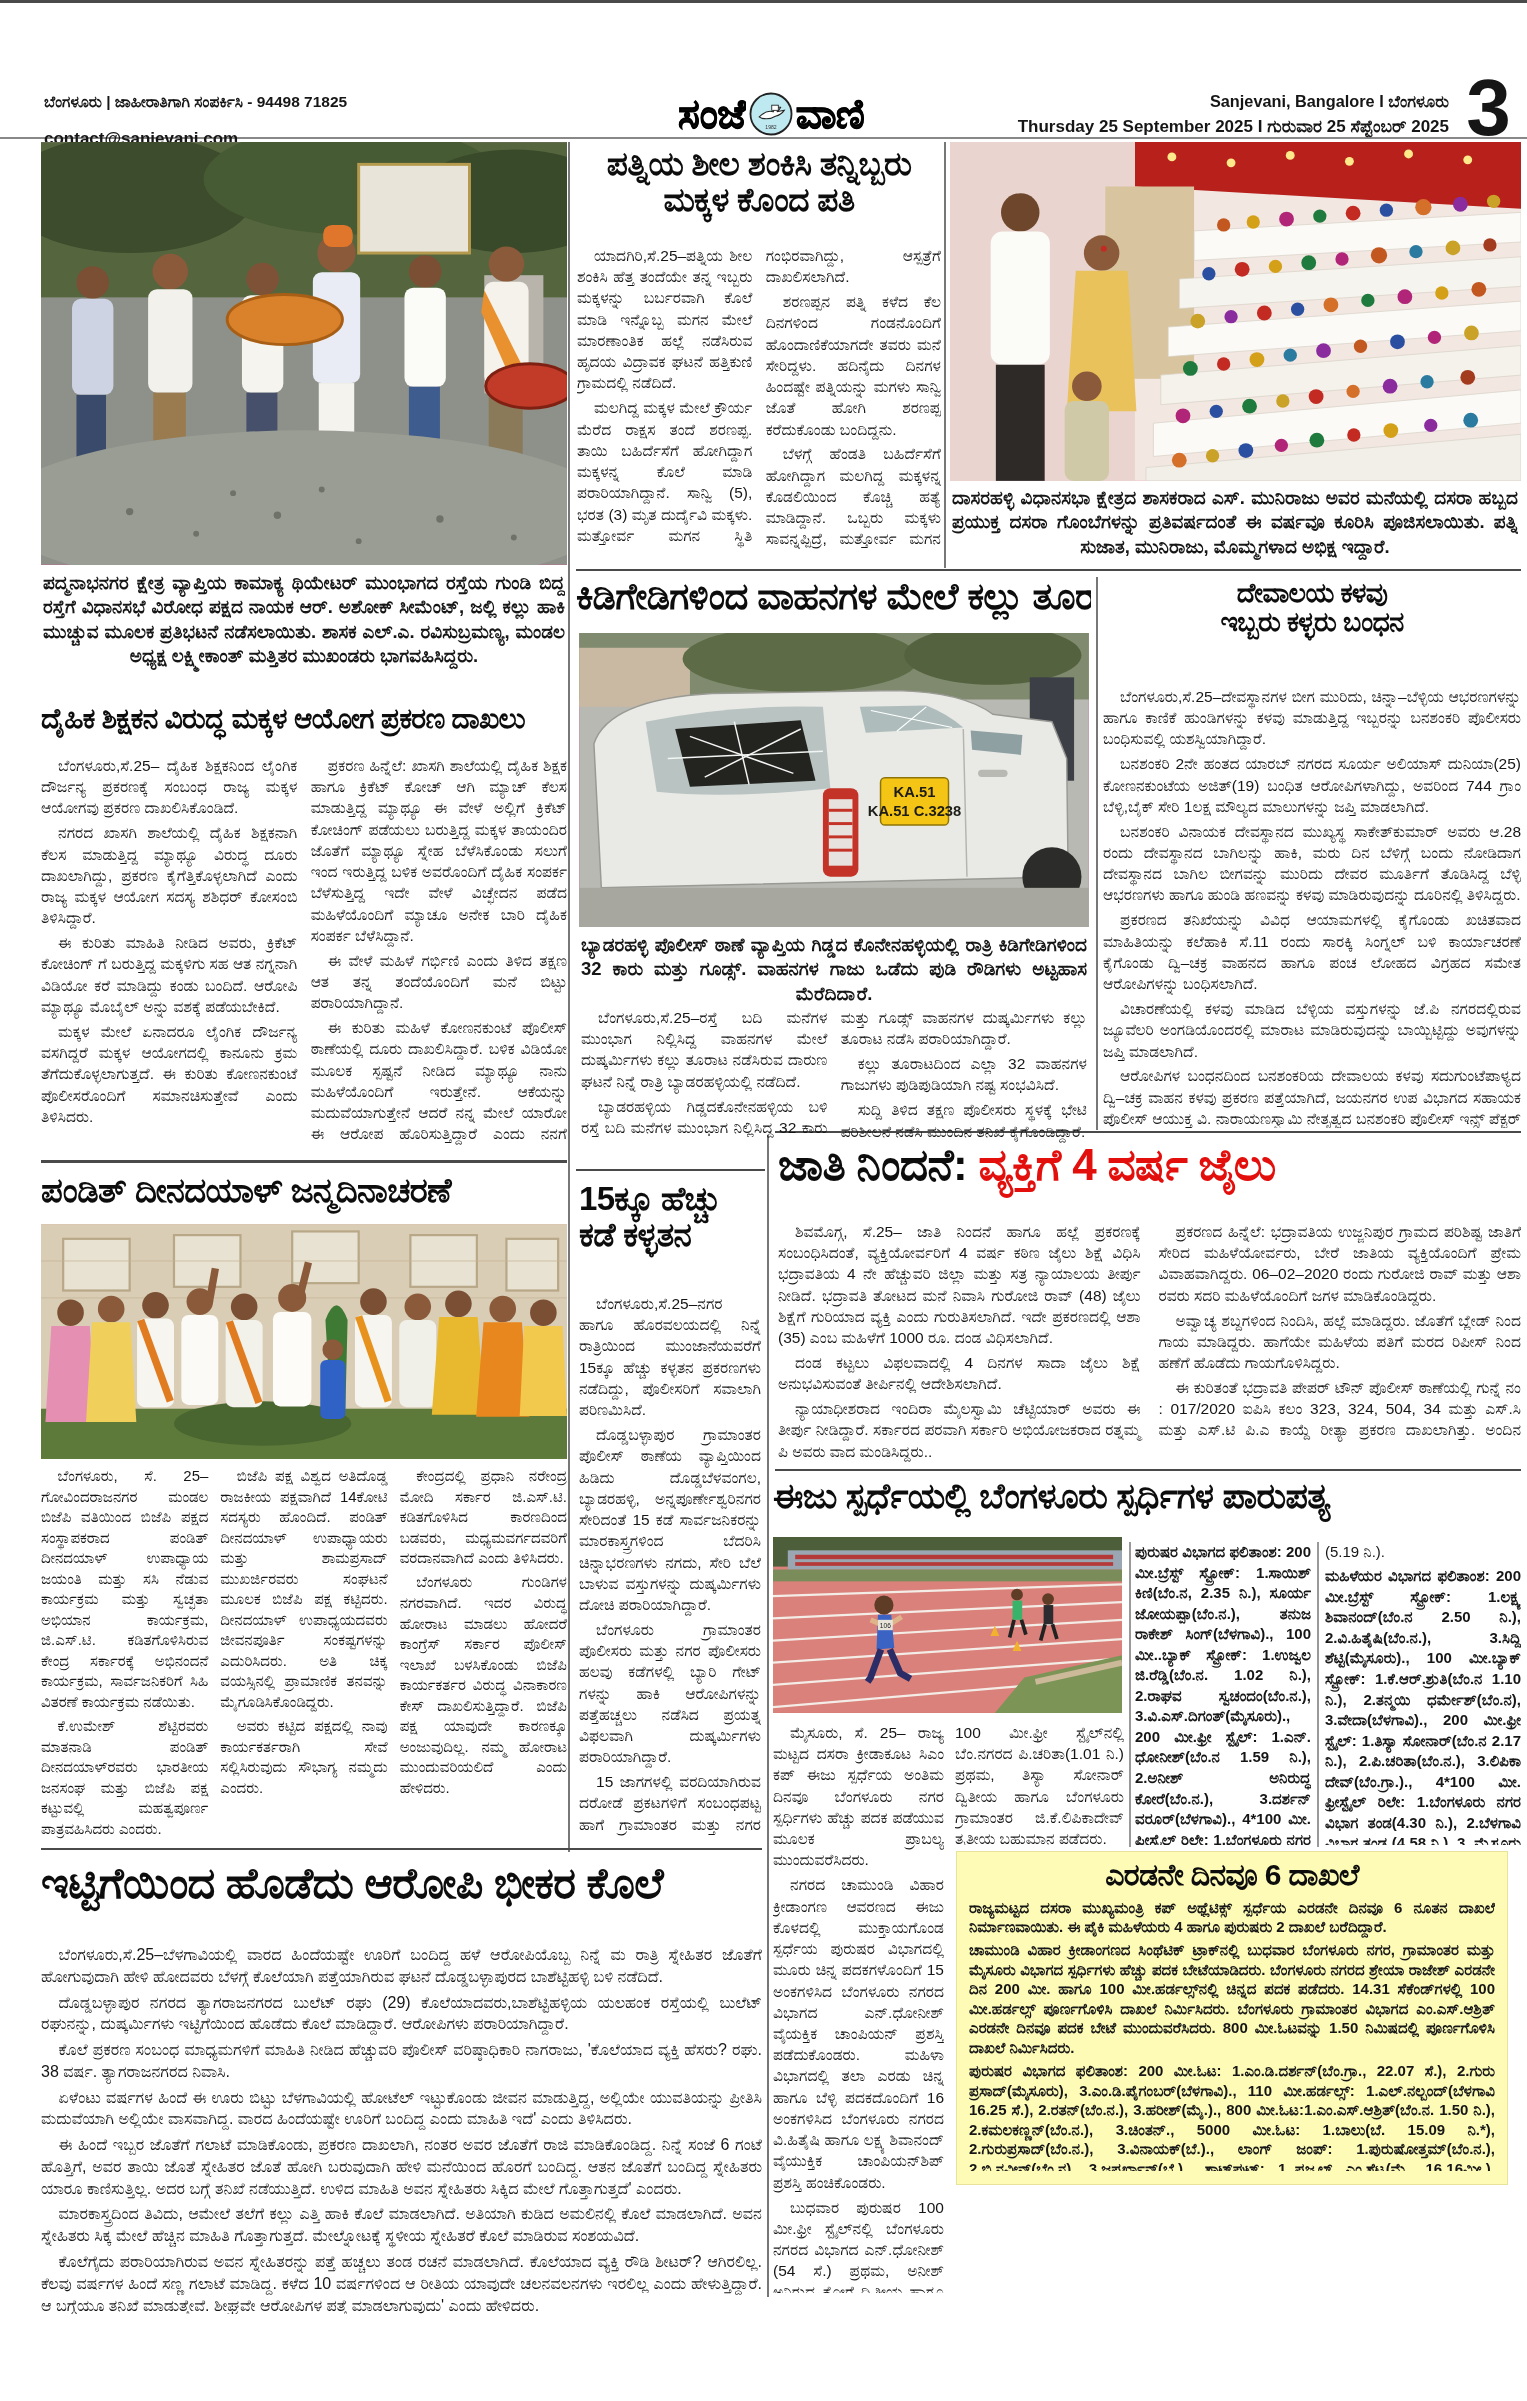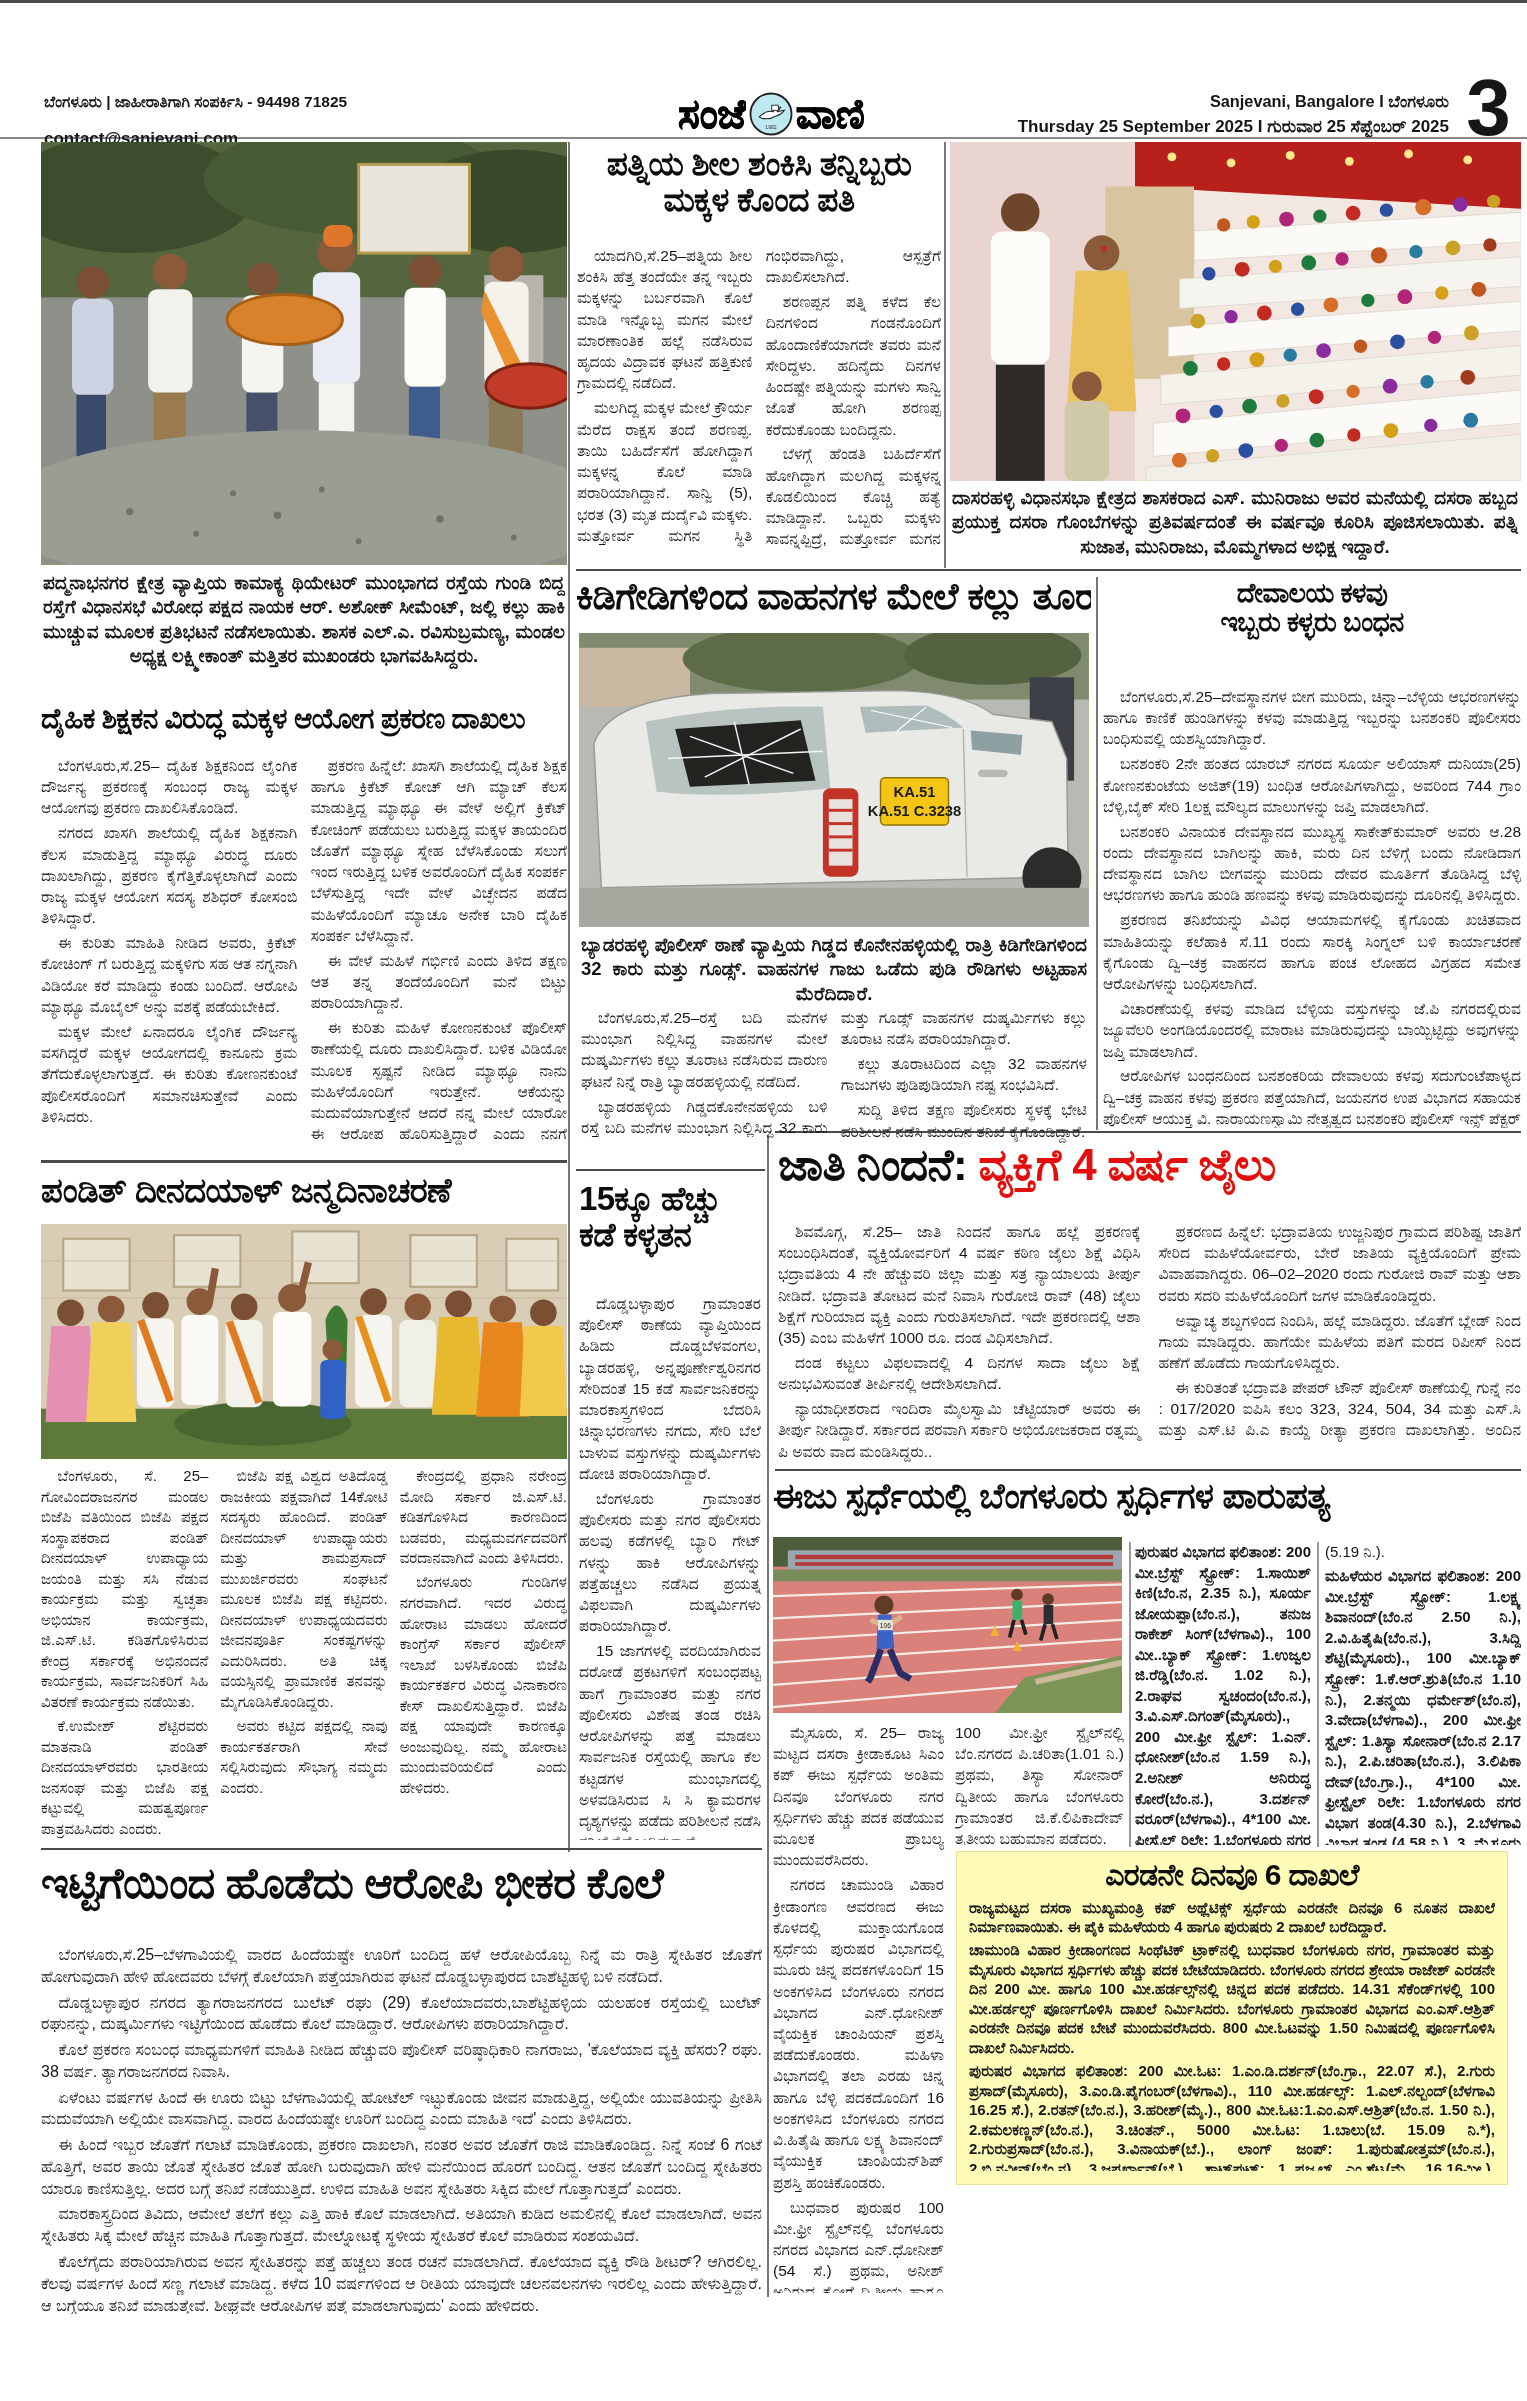--- a/index.html
+++ b/index.html
@@ -9,21 +9,21 @@
   .abs{position:absolute;}
   .rule{position:absolute;background:#4a4a4a;}
   .vrule{position:absolute;background:#777;width:1.5px;}
   .headline{font-weight:900;color:#0d0d0d;letter-spacing:-0.7px;line-height:1.08;overflow:hidden;}
   .body-text{font-size:15.5px;line-height:1.37;text-align:justify;overflow:hidden;}
   .body-text p{margin:0 0 3.7px 0;text-indent:1.1em;}
   .body-text p.noind{text-indent:0;}
   .cols2{column-count:2;column-gap:13.3px;}
   .cols3{column-count:3;column-gap:12px;}
   .caption{font-weight:bold;font-size:18.5px;line-height:1.32;text-align:justify;text-align-last:center;overflow:hidden;}
-  .photo{overflow:hidden;background:#84cc16;}
+  .photo{overflow:hidden;background:#ec4899;}
   .photo svg{display:block;}
   .yellowbox{background:#fdfbb6;border:0.7px solid #e7e39a;overflow:hidden;}
   .red{color:#e30f0c;}
   .hd-center{text-align:center;}
 </style>
 </head>
 <body>
 
 <div id="page">
 
@@ -357,20 +357,21 @@
     <p>ಕೇಂದ್ರದಲ್ಲಿ ಪ್ರಧಾನಿ ನರೇಂದ್ರ ಮೋದಿ ಸರ್ಕಾರ ಜಿ.ಎಸ್.ಟಿ. ಕಡಿತಗೊಳಿಸಿದ ಕಾರಣದಿಂದ ಬಡವರು, ಮಧ್ಯಮವರ್ಗದವರಿಗೆ ವರದಾನವಾಗಿದೆ ಎಂದು ತಿಳಿಸಿದರು.</p>
     <p>ಬೆಂಗಳೂರು ಗುಂಡಿಗಳ ನಗರವಾಗಿದೆ. ಇದರ ವಿರುದ್ಧ ಹೋರಾಟ ಮಾಡಲು ಹೋದರೆ ಕಾಂಗ್ರೆಸ್ ಸರ್ಕಾರ ಪೊಲೀಸ್ ಇಲಾಖೆ ಬಳಸಿಕೊಂಡು ಬಿಜೆಪಿ ಕಾರ್ಯಕರ್ತರ ವಿರುದ್ಧ ವಿನಾಕಾರಣ ಕೇಸ್ ದಾಖಲಿಸುತ್ತಿದ್ದಾರೆ. ಬಿಜೆಪಿ ಪಕ್ಷ ಯಾವುದೇ ಕಾರಣಕ್ಕೂ ಅಂಜುವುದಿಲ್ಲ. ನಮ್ಮ ಹೋರಾಟ ಮುಂದುವರಿಯಲಿದೆ ಎಂದು ಹೇಳಿದರು.</p>
     <p>ಇದೇ ಸಂದರ್ಭದಲ್ಲಿ ಗೋವಿಂದರಾಜನಗರ ಮಂಡಲ ಅಧ್ಯಕ್ಷರಾದ ಶ್ರೀ ಏನ್ ಮಂಜುನಾಥ್ ರವರು ಮಾತನಾಡಿ ಬಿಬಿಎಂಪಿ ಸದಸ್ಯರಾದ ಶ್ರೀ ಎ ರಾಮಪ್ಪ ಅವರು ಪಕ್ಷದ ಹಿರಿಯ ಮುಖಂಡರಾದ ಶ್ರೀ ನಂಜಪ್ಪ ಅವರ ಪ್ರಧಾನ ಕಾರ್ಯದರ್ಶಿಗಳಾದ ಶ್ರೀ ನರಸಿಂಹಮೂರ್ತಿ ಅವರು ಶಕ್ತಿವೇಲು ಅವರು, ಶ್ರೀ ನೀರಜ ಕಾಮತ್ ಅವರು, ಪಕ್ಷದ ಮುಖಂಡರಾದ ವೆಂಕಟೇಶ್ ಅವರು ಬಾಲಾಜಿ ಕನ್ನನ್, ಮಂಜು ರಾಘವೇಂದ್ರ ಕಾಶಿ ವಿಶ್ವನಾಥ್ ರಾಮಚಂದ್ರ ಅಂಜಿನಪ್ಪ ಪ್ರಭಾಕರ್ ಜಯರಾಮ್, ಗಂಗಾಧರ್ ವಿನುತ ನಾಗರಾಜು ಹಾಗೂ ಪಕ್ಷದ ಇನ್ನೂ ಅನೇಕ ಕಾರ್ಯಕರ್ತರು ಉಪಸ್ಥಿತರಿದ್ದರು.</p>
   </div>
 
   <div class="abs headline" style="left:579px;top:1181px;width:185px;height:103px;font-size:33px;">
     <div>15ಕ್ಕೂ ಹೆಚ್ಚು</div>
     <div>ಕಡೆ ಕಳ್ಳತನ</div>
   </div>
   <div class="abs body-text" style="left:579px;top:1293px;width:182px;height:547px;">
+    <p>ಬೆಂಗಳೂರು,ಸೆ.25–ನಗರ ಹಾಗೂ ಹೊರವಲಯದಲ್ಲಿ ನಿನ್ನೆ ರಾತ್ರಿಯಿಂದ ಮುಂಜಾನೆಯವರೆಗೆ 15ಕ್ಕೂ ಹೆಚ್ಚು ಕಳ್ಳತನ ಪ್ರಕರಣಗಳು ನಡೆದಿದ್ದು, ಪೊಲೀಸರಿಗೆ ಸವಾಲಾಗಿ ಪರಿಣಮಿಸಿದೆ.</p>
     <p>ದೊಡ್ಡಬಳ್ಳಾಪುರ ಗ್ರಾಮಾಂತರ ಪೊಲೀಸ್ ಠಾಣೆಯ ವ್ಯಾಪ್ತಿಯಿಂದ ಹಿಡಿದು ದೊಡ್ಡಬೆಳವಂಗಲ, ಬ್ಯಾಡರಹಳ್ಳಿ, ಅನ್ನಪೂರ್ಣೇಶ್ವರಿನಗರ ಸೇರಿದಂತೆ 15 ಕಡೆ ಸಾರ್ವಜನಿಕರನ್ನು ಮಾರಕಾಸ್ತ್ರಗಳಿಂದ ಬೆದರಿಸಿ ಚಿನ್ನಾಭರಣಗಳು ನಗದು, ಸೇರಿ ಬೆಲೆ ಬಾಳುವ ವಸ್ತುಗಳನ್ನು ದುಷ್ಕರ್ಮಿಗಳು ದೋಚಿ ಪರಾರಿಯಾಗಿದ್ದಾರೆ.</p>
     <p>ಬೆಂಗಳೂರು ಗ್ರಾಮಾಂತರ ಪೊಲೀಸರು ಮತ್ತು ನಗರ ಪೊಲೀಸರು ಹಲವು ಕಡೆಗಳಲ್ಲಿ ಬ್ಯಾರಿ ಗೇಟ್ ಗಳನ್ನು ಹಾಕಿ ಆರೋಪಿಗಳನ್ನು ಪತ್ತೆಹಚ್ಚಲು ನಡೆಸಿದ ಪ್ರಯತ್ನ ವಿಫಲವಾಗಿ ದುಷ್ಕರ್ಮಿಗಳು ಪರಾರಿಯಾಗಿದ್ದಾರೆ.</p>
     <p>15 ಜಾಗಗಳಲ್ಲಿ ವರದಿಯಾಗಿರುವ ದರೋಡೆ ಪ್ರಕಟಗಳಿಗೆ ಸಂಬಂಧಪಟ್ಟ ಹಾಗೆ ಗ್ರಾಮಾಂತರ ಮತ್ತು ನಗರ ಪೊಲೀಸರು ವಿಶೇಷ ತಂಡ ರಚಿಸಿ ಆರೋಪಿಗಳನ್ನು ಪತ್ತೆ ಮಾಡಲು ಸಾರ್ವಜನಿಕ ರಸ್ತೆಯಲ್ಲಿ ಹಾಗೂ ಕೆಲ ಕಟ್ಟಡಗಳ ಮುಂಭಾಗದಲ್ಲಿ ಅಳವಡಿಸಿರುವ ಸಿ ಸಿ ಕ್ಯಾಮರಗಳ ದೃಶ್ಯಗಳನ್ನು ಪಡೆದು ಪರಿಶೀಲನೆ ನಡೆಸಿ ತನಿಖೆ ಕೈಗೊಂಡಿರುತ್ತಾರೆ.</p>
   </div>
 
   <div class="abs headline" style="left:778px;top:1141px;width:743px;height:69px;font-size:44px;white-space:nowrap;">
     <span>ಜಾತಿ ನಿಂದನೆ:</span>
     <span class="red">ವ್ಯಕ್ತಿಗೆ 4 ವರ್ಷ ಜೈಲು</span>
   </div>
   <div class="abs body-text cols2" style="left:778px;top:1221px;width:743px;height:244px;column-gap:18px;">

